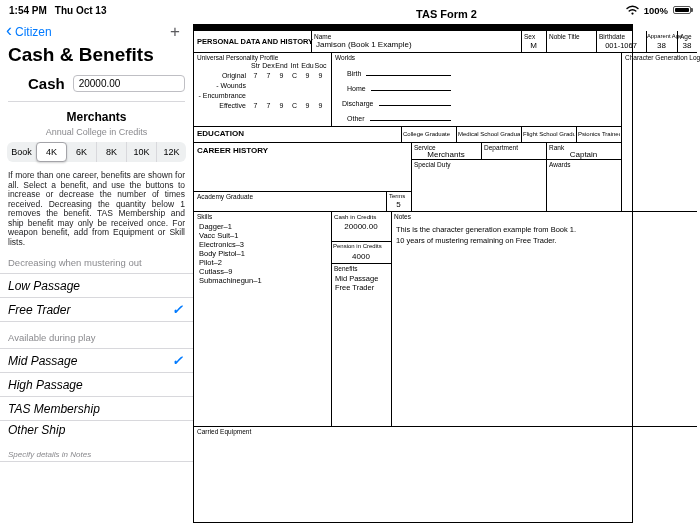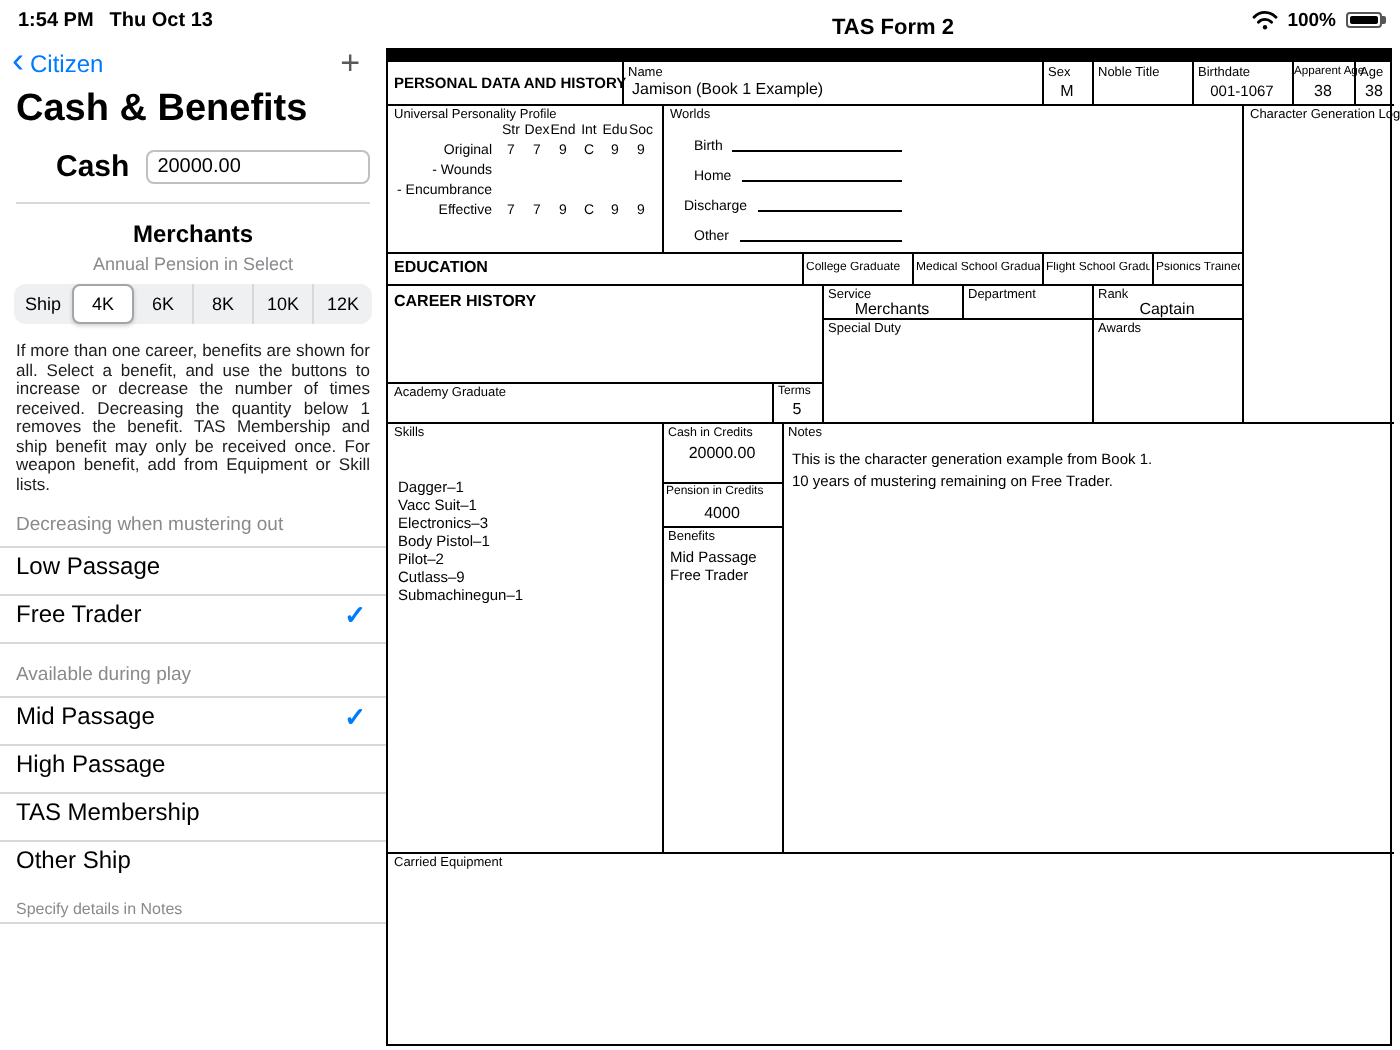--- a/index.html
+++ b/index.html
@@ -29,29 +29,29 @@
   .career-name { text-align:center; font-weight:bold; font-size:12px; margin-top:8px; }
   .pension-caption { text-align:center; color:#8a8a8e; font-size:9px; margin:3px 0 5px; }
   .segmented { display:flex; align-items:stretch; margin:0 7px; background:#eef0f1; border-radius:6px; height:20px; }
   .segment { flex:1; display:flex; align-items:center; justify-content:center; font-size:9px; color:#000; border-left:1px solid #d8d8dc; cursor:pointer; }
   .segment:first-child { border-left:none; }
   .segment.selected { background:#fff; border:1px solid #a4a4a9; border-radius:4px; box-shadow:0 1px 2px rgba(0,0,0,0.18); }
   .segment.selected + .segment { border-left:none; }
   .help-text { font-size:8.5px; line-height:9.5px; color:#1c1c1e; padding:9px 8px 0; text-align:justify; }
   .section-header { color:#8a8a8e; font-size:9.5px; padding:10px 8px 5px; }
   .benefit-list { border-top:1px solid #d8d8dc; }
-  .benefit-row { display:flex; justify-content:space-between; align-items:flex-start; min-height:24px; padding:2px 10px 2px 8px; border-bottom:1px solid #d8d8dc; font-size:12px; cursor:pointer; background:#fff; }
+  .benefit-row { display:flex; justify-content:space-between; align-items:center; min-height:24px; padding:2px 10px 2px 8px; border-bottom:1px solid #d8d8dc; font-size:12px; cursor:pointer; background:#fff;font-style:italic; }
   .benefit-main { display:flex; flex-direction:column; }
   .benefit-sub { font-size:8px; color:#8a8a8e; margin-top:13px; }
   .check { color:#007AFF; font-size:13px; font-weight:bold; }
 
   
   .form-panel { position:absolute; top:0; left:193px; right:0; bottom:0; background:#fff; }
   .form-title { position:absolute; top:8px; left:0; width:100%; text-align:center; font-size:11px; font-weight:bold; }
-  .form { position:absolute; top:24px; left:0; width:503px; height:499px; border:1px solid #000; background:#fff; }
+  .form { position:absolute; top:24px; left:0; width:440px; height:499px; border:1px solid #000; background:#fff; }
   .form-topbar { position:absolute; top:0; left:0; right:0; height:6px; background:#000; }
   .hl { position:absolute; height:1px; background:#000; }
   .vl { position:absolute; width:1px; background:#000; }
   .fl { position:absolute; font-size:6.5px; white-space:nowrap; }   
   .fv { position:absolute; font-size:8px; white-space:nowrap; }     
   .fh { position:absolute; font-size:8px; font-weight:bold; white-space:nowrap; } 
   .ctr { text-align:center; }
   .upp { position:absolute; left:3px; top:37px; display:grid; grid-template-columns:52px repeat(6,13px); row-gap:3px; font-size:7px; }
   .upp .rl { text-align:right; padding-right:3px; white-space:nowrap; }
   .upp .vc { text-align:center; }
@@ -96,24 +96,24 @@
     </div>
     <h1 class="page-title">Cash &amp; Benefits</h1>
 
     <div class="cash-row">
       <label class="cash-label">Cash</label>
       <input class="cash-input" value="20000.00" style="">
     </div>
     <div class="divider"></div>
 
     <div class="career-name">Merchants</div>
-    <div class="pension-caption">Annual Pension in Select</div>
+    <div class="pension-caption">Annual College in Credits</div>
 
     <div class="segmented">
-      <div class="segment">Ship</div>
+      <div class="segment">Book</div>
       <div class="segment selected">4K</div>
       <div class="segment">6K</div>
       <div class="segment">8K</div>
       <div class="segment">10K</div>
       <div class="segment">12K</div>
     </div>
 
     <p class="help-text">If more than one career, benefits are shown for all. Select a benefit, and use the buttons to increase or decrease the number of times received. Decreasing the quantity below 1 removes the benefit. TAS Membership and ship benefit may only be received once. For weapon benefit, add from Equipment or Skill lists.</p>
 
     <div class="section-header">Decreasing when mustering out</div>
@@ -275,21 +275,21 @@
       <div class="fv ctr" style="left:287px;top:125px;width:65px"></div>
       <div class="fl" style="left:355px;top:119px">Rank</div>
       <div class="fv ctr" style="left:352px;top:125px;width:75px">Captain</div>
       <div class="fl" style="left:220px;top:136px">Special Duty</div>
       <div class="fl" style="left:355px;top:136px">Awards</div>
       <div class="fl" style="left:3px;top:168px">Academy Graduate</div>
       <div class="fl" style="left:195px;top:168px;font-size:6px">Terms</div>
       <div class="fv ctr" style="left:192px;top:175px;width:25px">5</div>
 
       <div class="fl" style="left:3px;top:188px">Skills</div>
-      <div class="stack" style="left:5px;top:214px">
+      <div class="stack" style="left:5px;top:197px">
         <div>Dagger–1</div>
         <div>Vacc Suit–1</div>
         <div>Electronics–3</div>
         <div>Body Pistol–1</div>
         <div>Pilot–2</div>
         <div>Cutlass–9</div>
         <div>Submachinegun–1</div>
       </div>
 
       <div class="fl" style="left:140px;top:188px;font-size:6.2px">Cash in Credits</div>

